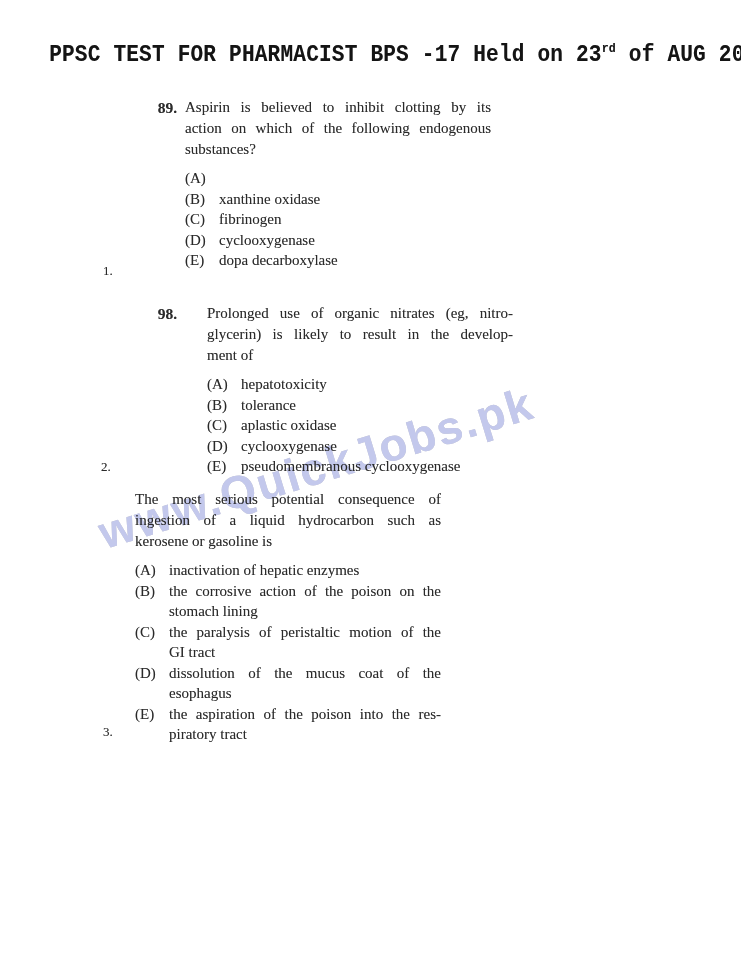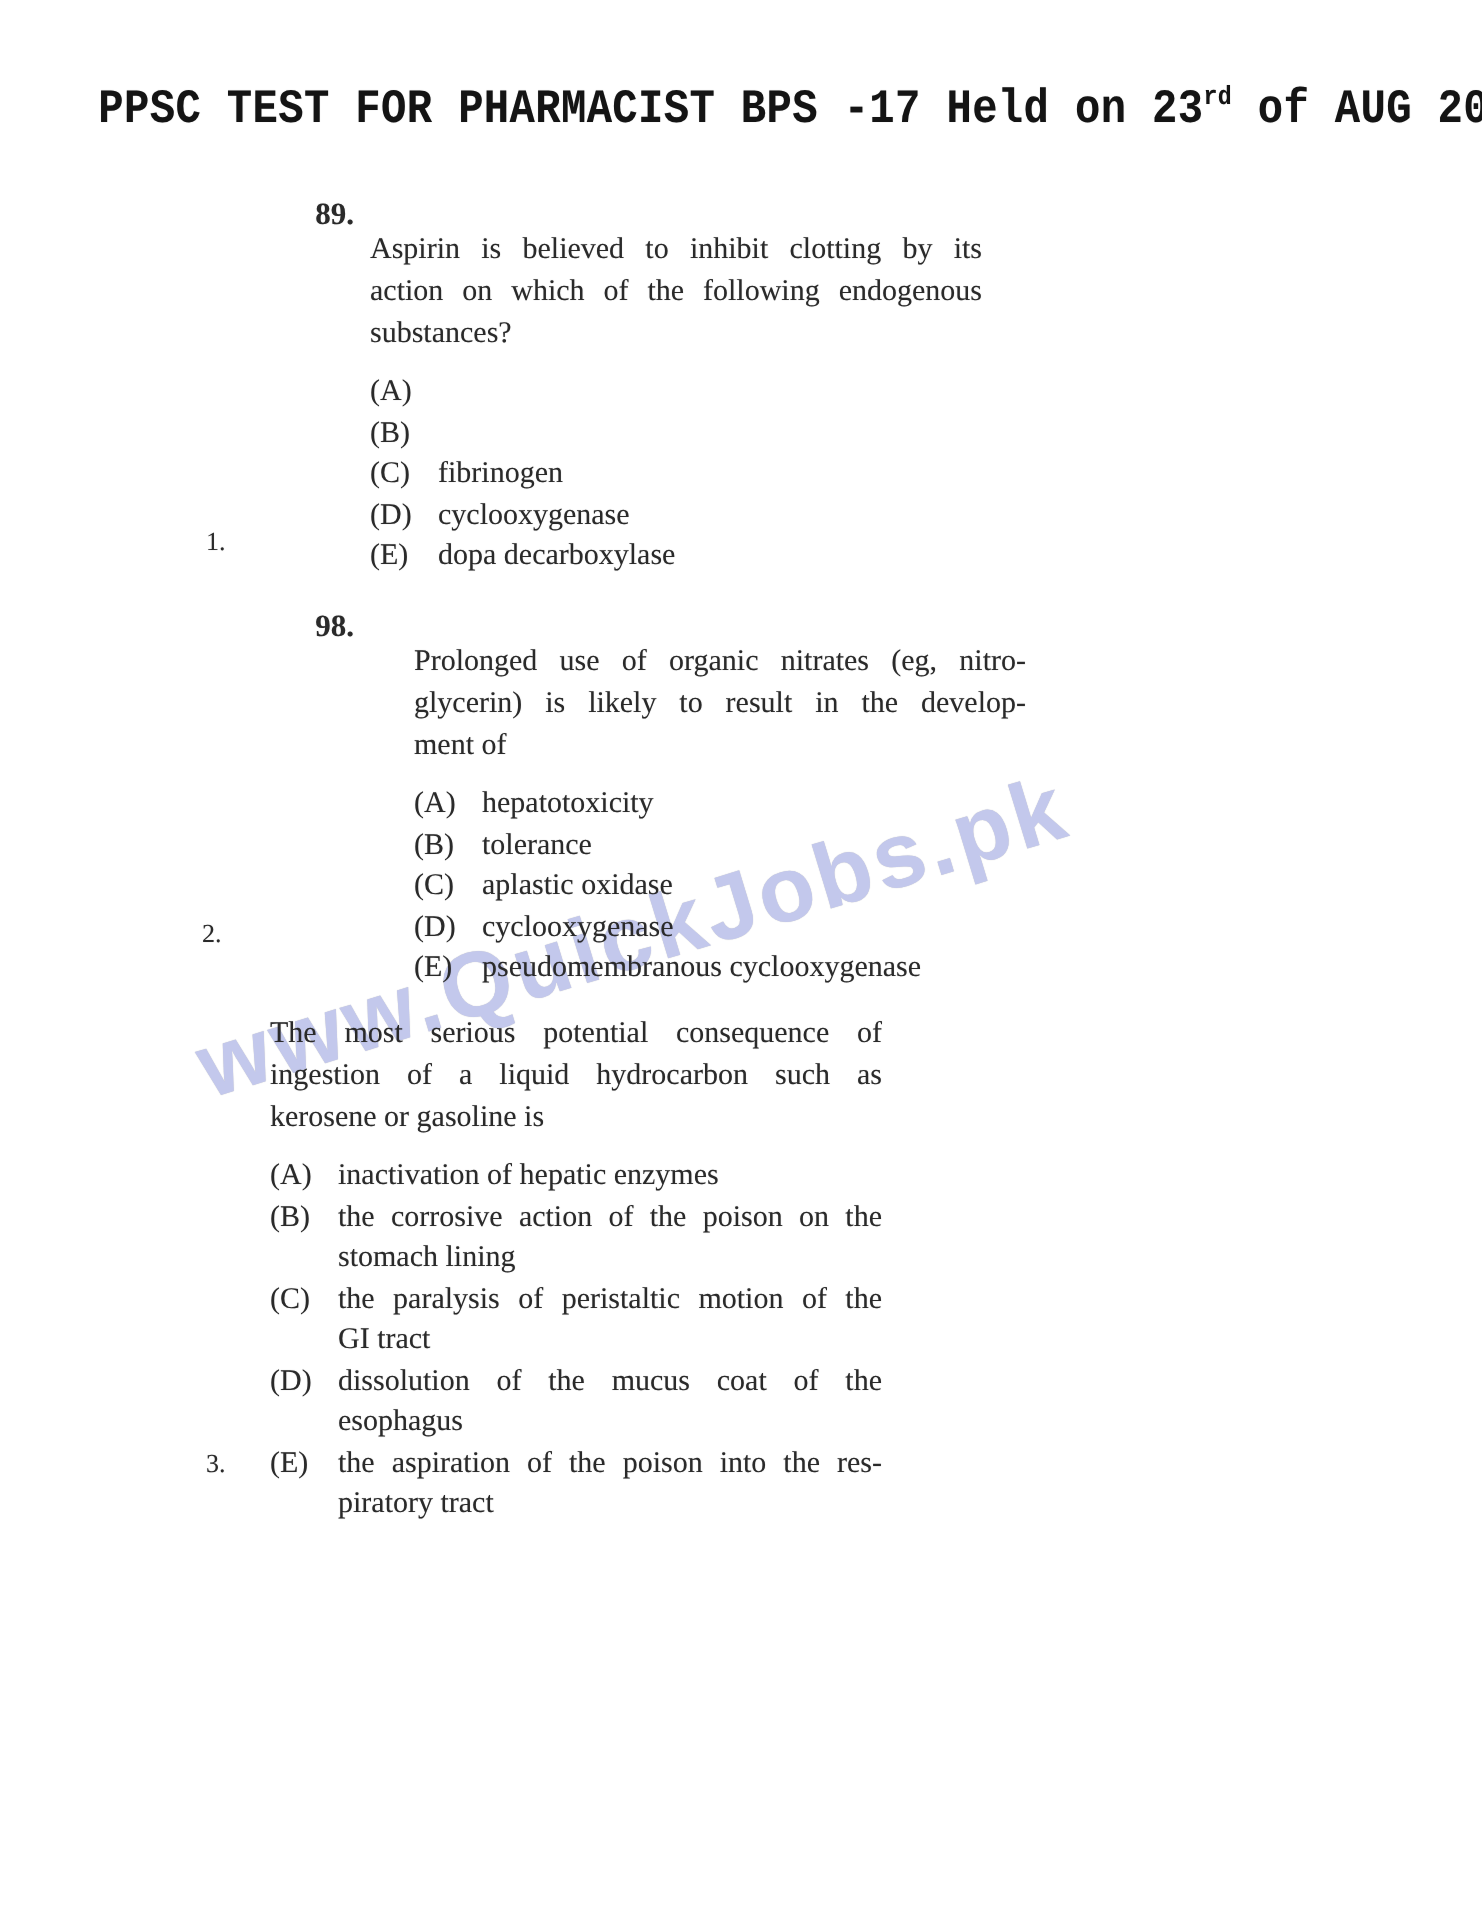--- a/index.html
+++ b/index.html
@@ -76,21 +76,20 @@
     text-align: right;
     padding-right: 8px;
     font-weight: bold;
     font-size: 15.5px;
     line-height: 21px;
   }
   .qbody { width: 306px; }
   .qtext {
     font-size: 15px;
     line-height: 21px;
-    margin-top: 18px;
   }
   .jline {
     text-align: justify;
     text-align-last: justify;
   }
   .lline { text-align: left; }
 
   .options { margin-top: 8px; }
   .option {
     display: flex;
@@ -133,20 +132,23 @@
         <div class="jline">Aspirin is believed to inhibit clotting by its</div>
         <div class="jline">action on which of the following endogenous</div>
         <div class="lline">substances?</div>
       </div>
       <div class="options">
         <div class="option">
           <div class="olabel">(A)</div>
         </div>
         <div class="option">
           <div class="olabel">(B)</div>
+          <div class="otext">
+              <div class="lline">xanthine oxidase</div>
+            </div>
         </div>
         <div class="option">
           <div class="olabel">(C)</div>
           <div class="otext">
               <div class="lline">fibrinogen</div>
             </div>
         </div>
         <div class="option">
           <div class="olabel">(D)</div>
           <div class="otext">

